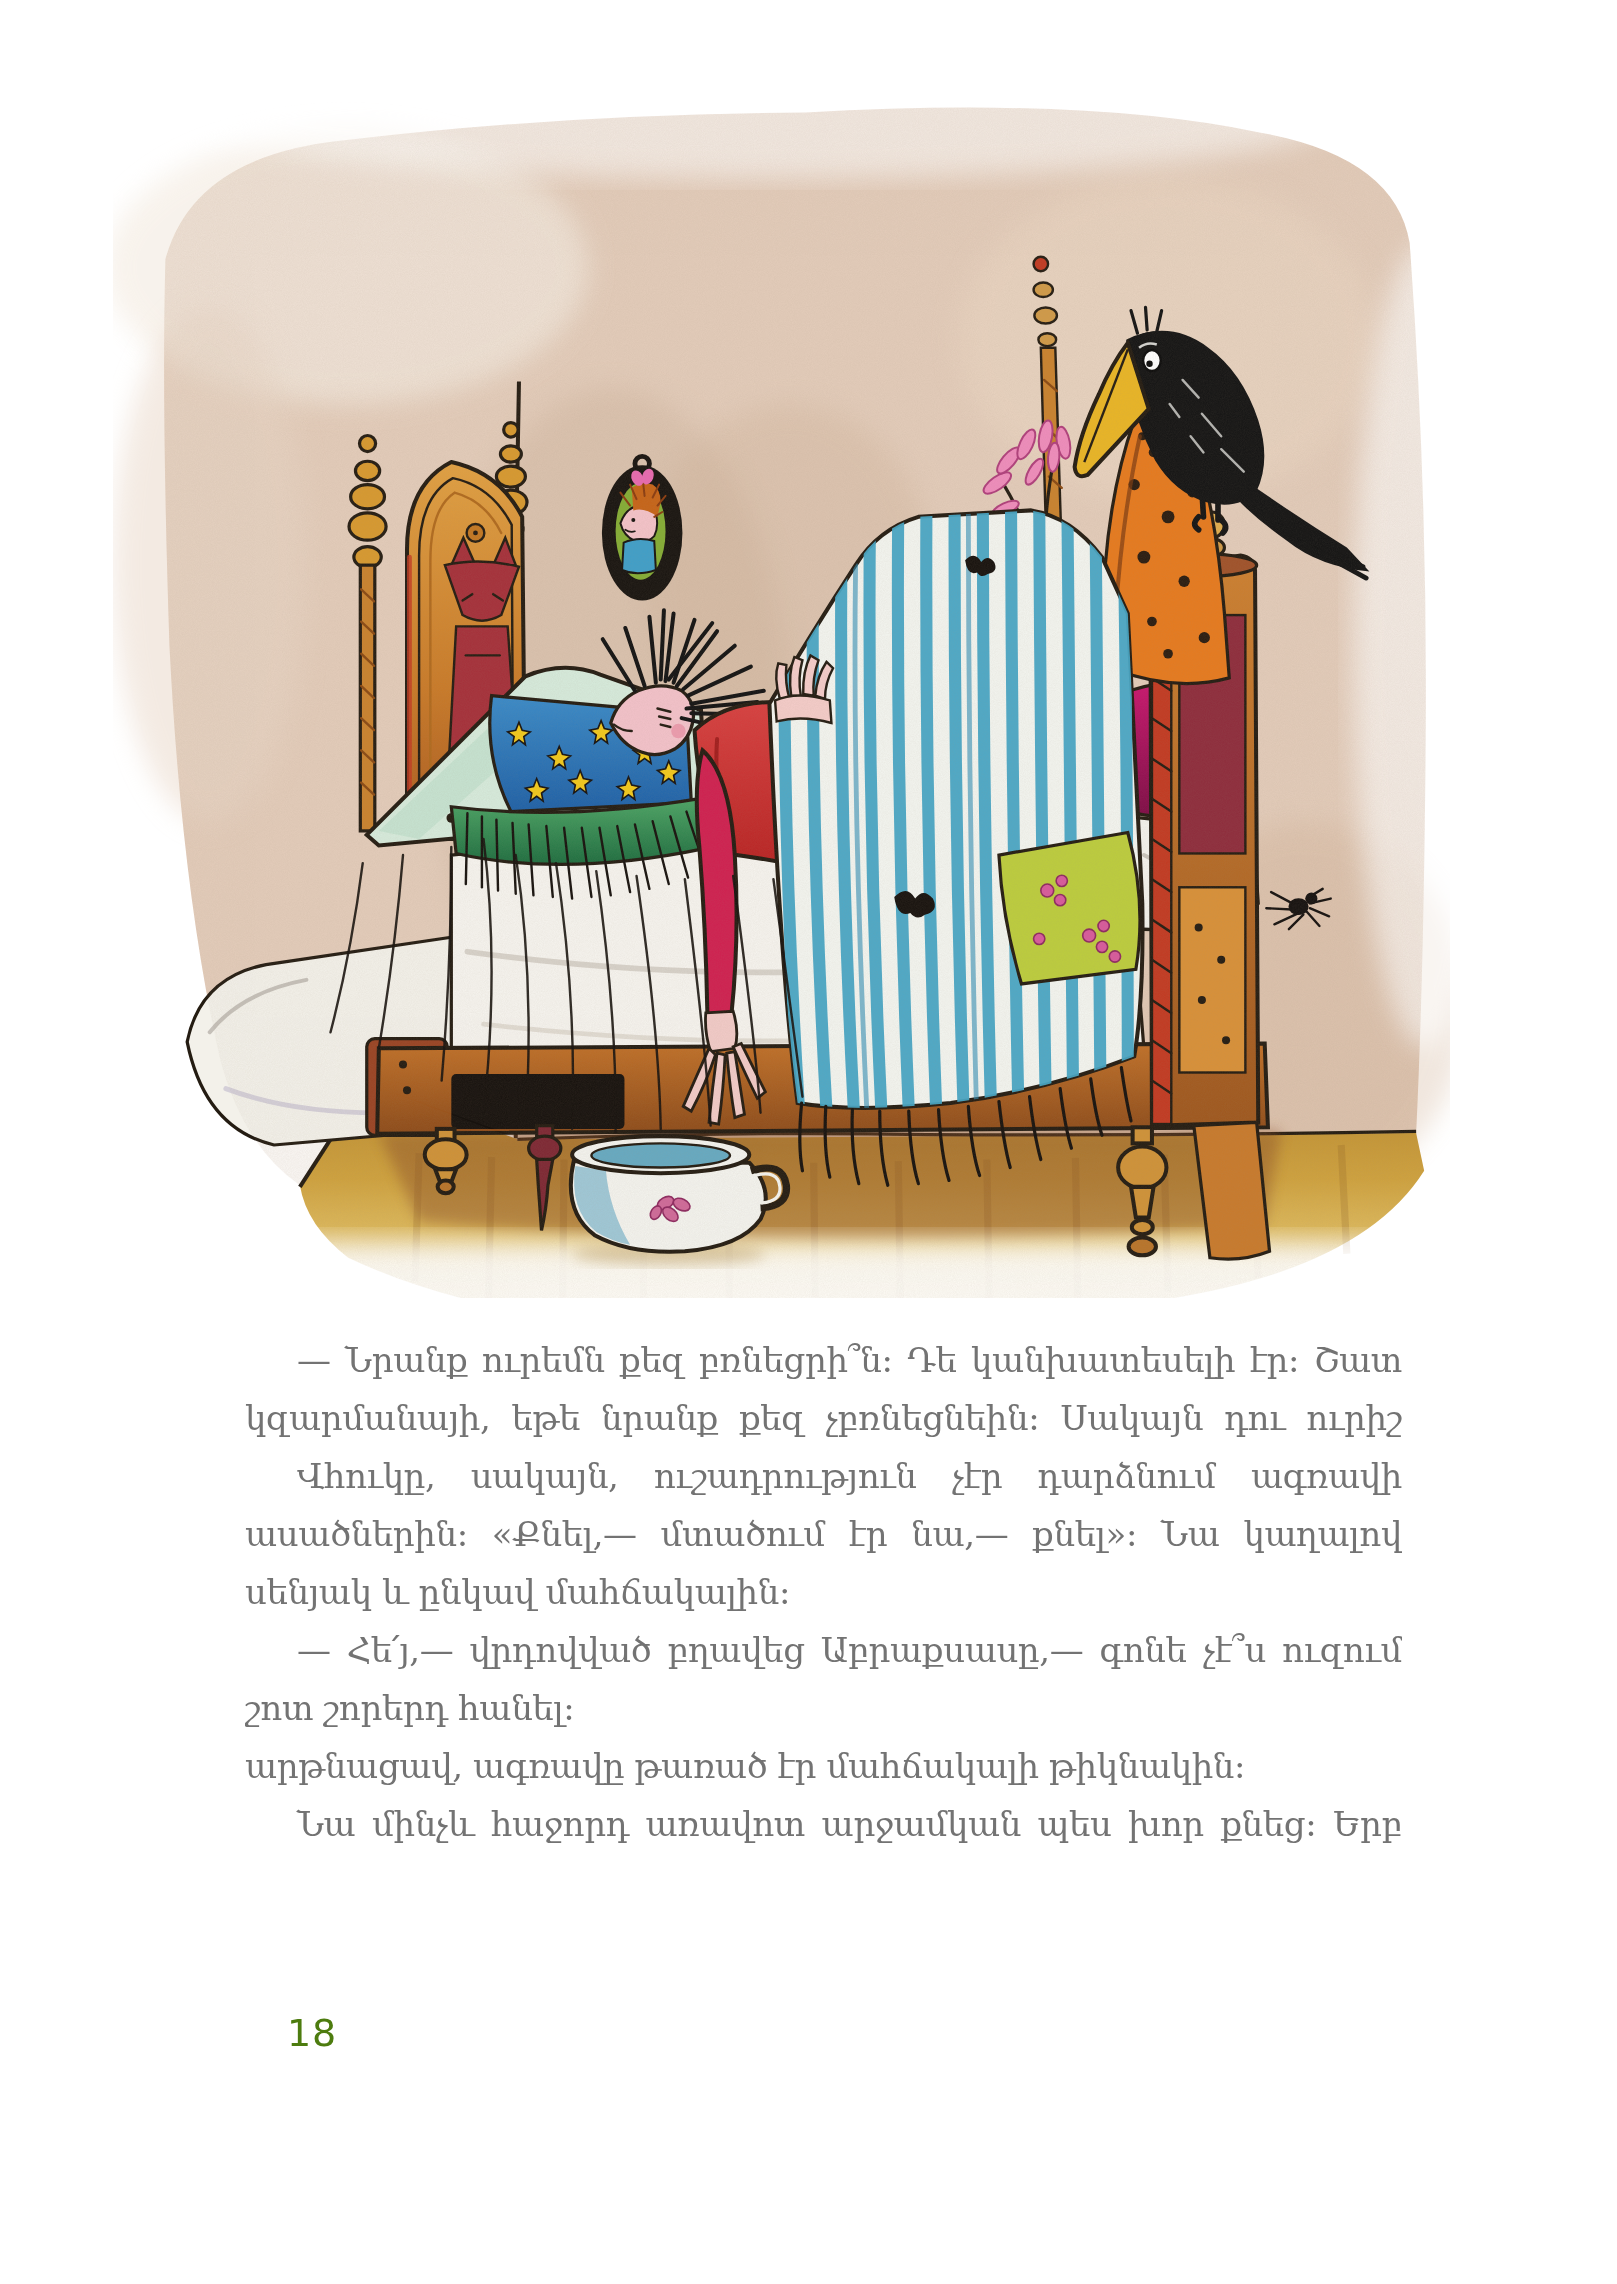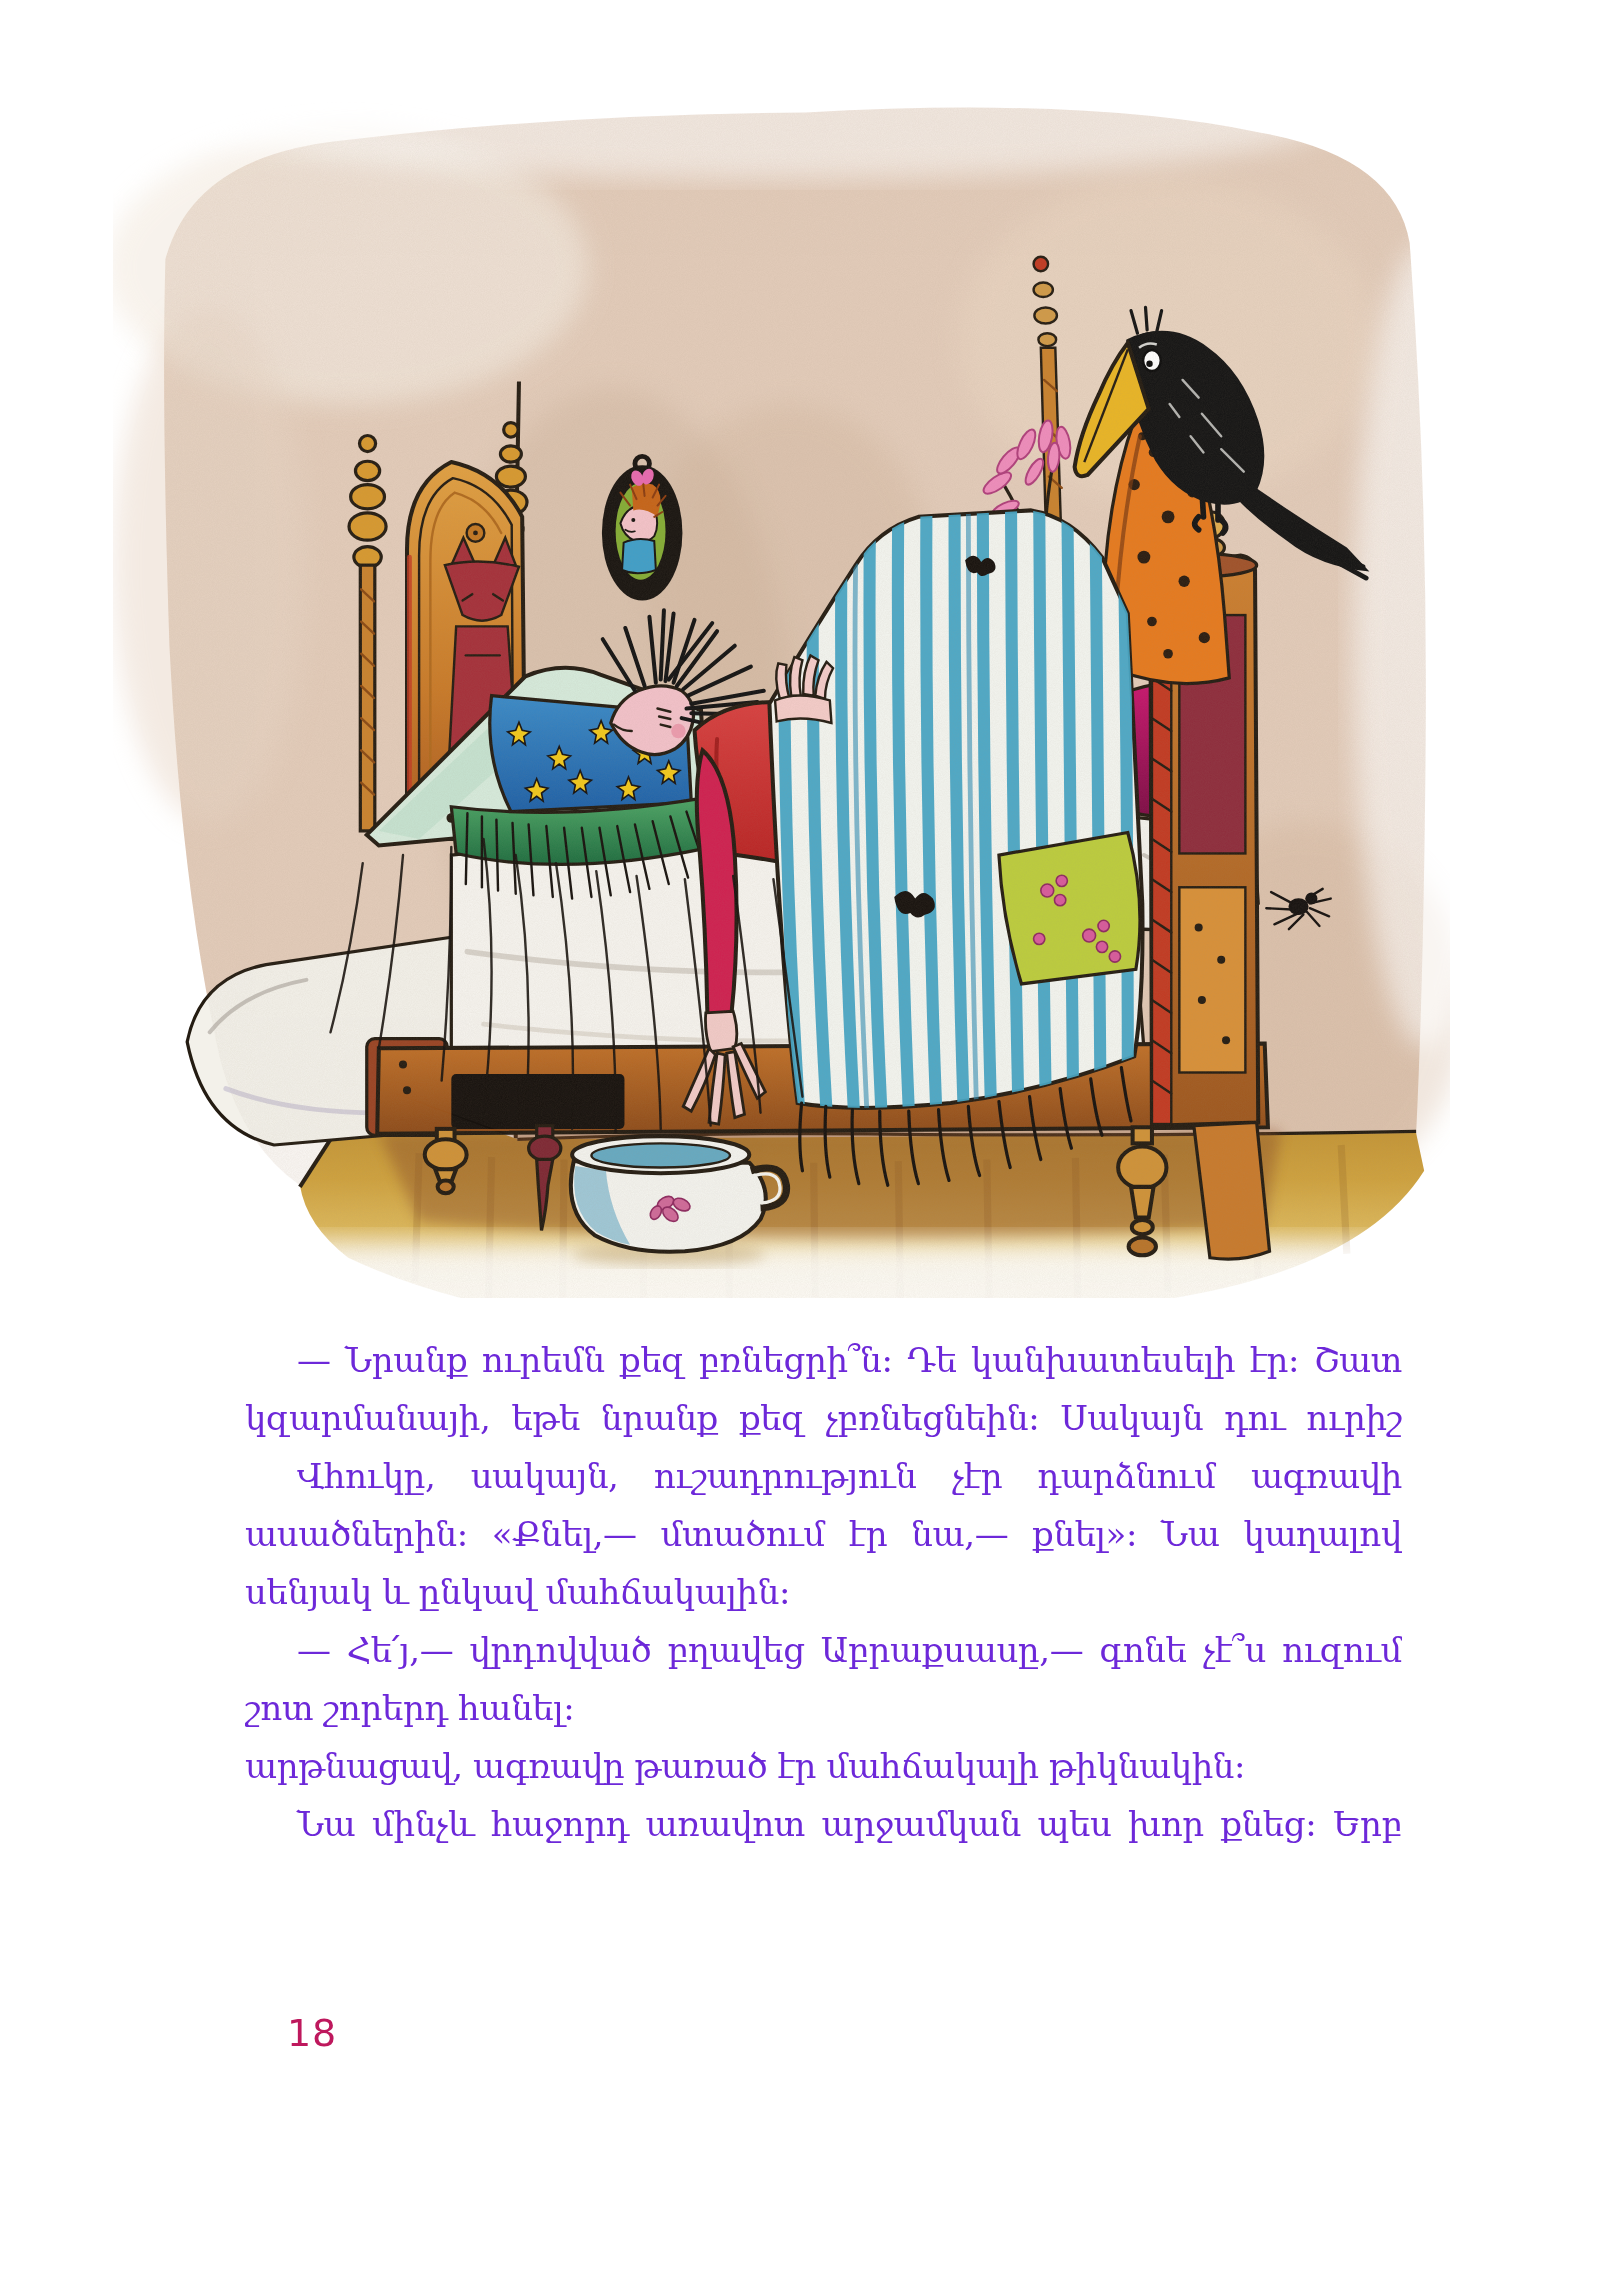--- a/index.html
+++ b/index.html
@@ -1,25 +1,25 @@
 <!DOCTYPE html>
 <html style="font-size:13px"><head>
 <meta charset="utf-8">
 <style>
   html,body{margin:0;padding:0;background:#ffffff;}
   .page{position:relative;width:1618px;height:2284px;background:#ffffff;overflow:hidden;
         font-family:"DejaVu Serif","DejaVu Sans",serif;}
   .illustration{position:absolute;left:113px;top:90px;width:1337px;height:1208px;}
-  .text-block{position:absolute;left:245px;top:1331px;width:1157px;color:#6d28d9;
+  .text-block{position:absolute;left:245px;top:1331px;width:1157px;color:#737373;
         font-size:34px;line-height:58px;letter-spacing:-0.4px;}
   .line{text-align:justify;text-align-last:justify;height:58px;overflow:hidden;white-space:normal;}
   .line.end{text-align-last:left;}
   .line.indent{text-indent:52px;}
   .page-number{position:absolute;left:287px;top:2011px;font-family:"DejaVu Sans","Liberation Sans",sans-serif;
-        font-size:38px;color:#be185d;letter-spacing:0.8px;}
+        font-size:38px;color:#4d7c0f;letter-spacing:0.8px;}
 </style>
 </head>
 <body>
 
 <div class="page">
 
   <svg class="illustration" viewBox="140 110 1660 1500" xmlns="http://www.w3.org/2000/svg">
     <defs>
       <path id="wallPath" d="M 205,320 Q 240,190 430,172 Q 700,140 1000,138 Q 1350,118 1565,163 Q 1732,193 1750,300 Q 1772,600 1770,900 Q 1768,1200 1758,1406 L 650,1413 L 460,1345 L 372,1470 Q 300,1420 272,1310 Q 225,1100 210,800 Q 200,500 205,320 Z"></path>
       <path id="floorPath" d="M 372,1470 L 460,1345 L 642,1413 L 1758,1405 L 1768,1452 Q 1700,1560 1500,1602 Q 1200,1662 900,1658 Q 600,1640 432,1560 Q 380,1520 372,1470 Z"></path>

